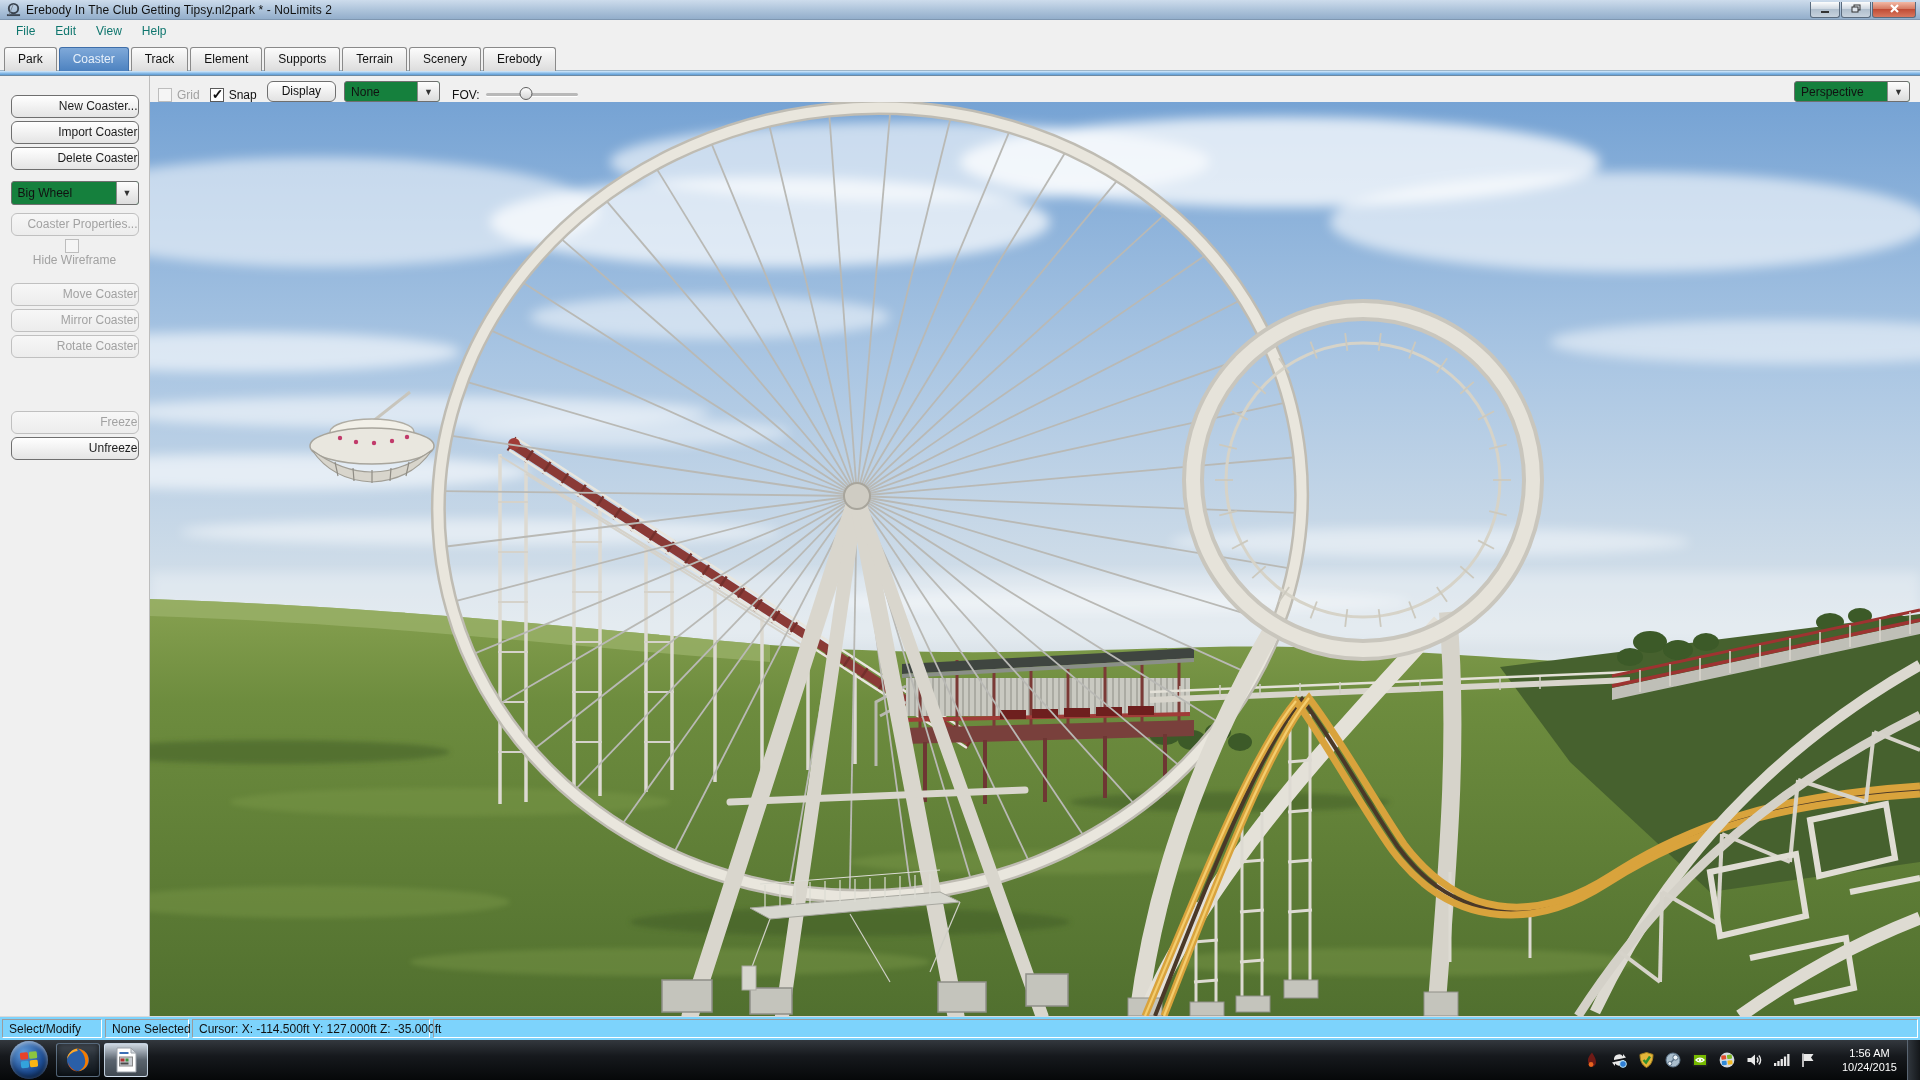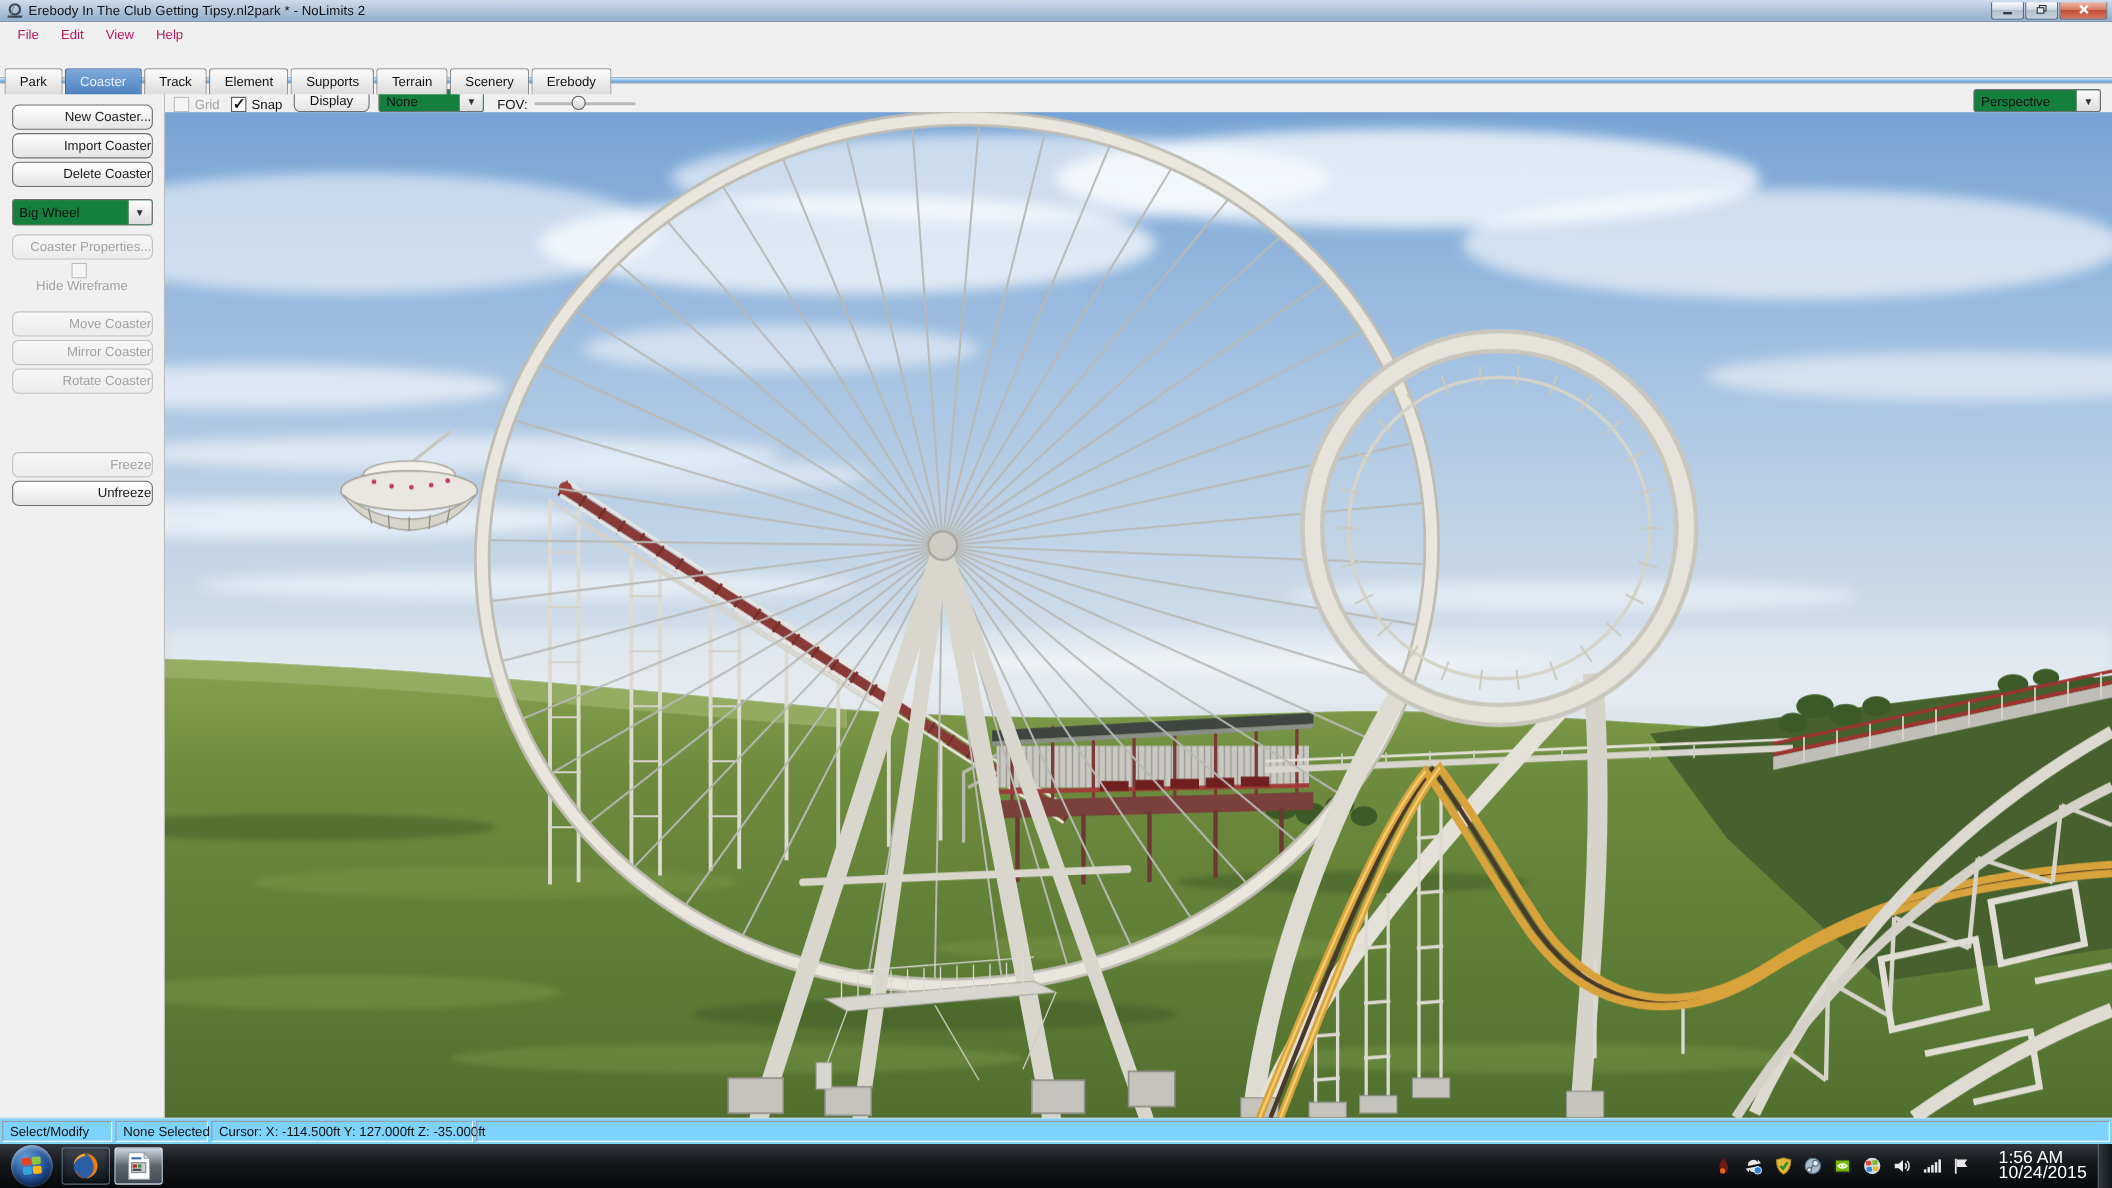--- a/index.html
+++ b/index.html
@@ -15,27 +15,27 @@
   .winbtns { margin-left:auto; display:flex; }
   .winbtn { width:30px; height:16px; border:1px solid #5a6b7e; border-top:none;
             display:flex; align-items:center; justify-content:center;
             background:linear-gradient(#fdfdfd,#cfd8e2 45%,#aebdcc 46%,#c7d2dd);
             border-radius:0 0 3px 3px; margin-left:1px; font-size:10px; color:#333; }
   .winbtn.close { width:44px; background:linear-gradient(#f3b8a4,#d67b63 45%,#bf4a33 46%,#d8775f); color:#fff; }
   .winbtn svg { display:block; }
 
   
   .menubar { height:22px; background:#f0f0f0; display:flex; align-items:center; padding-left:6px; }
-  .menuitem { font-size:12px; color:#be185d; padding:20px 10px; }
+  .menuitem { font-size:12px; color:#0f766e; padding:20px 10px; }
 
   
   .tabbar { height:28px; background:#f0f0f0; display:flex; align-items:flex-end; padding-left:4px; }
   .tab { font-size:12px; color:#111; border:1px solid #8a8a8a; border-bottom:none;
          border-radius:3px 3px 0 0; padding:4px 13px 5px; margin-right:2px;
-         background:linear-gradient(#fcfcfc,#dcdcdc); position:relative; top:16px; }
+         background:linear-gradient(#fcfcfc,#dcdcdc); position:relative; top:1px; }
   .tab.active { background:linear-gradient(#7fa9d9,#4d82c0); color:#e7f0fa; border-color:#3f6ea8; }
   .tabsep { height:6px; background:linear-gradient(#d7ebfb,#8fc0ea 50%,#5e9bd4);
             border-top:1px solid #9fb6c9; border-bottom:1px solid #6d8aa3; }
 
   
   .content { flex:1; display:flex; min-height:0; }
   .sidebar { width:150px; background:#f0f0f0; border-right:1px solid #bdbdbd; padding-top:19px; }
   .sbtn { display:block; width:128px; margin:0 auto 3px; height:23px; font-size:12px;
           text-align:right; line-height:21px; color:#1c1c1c;
           border:1px solid #6f6f6f; border-radius:6px;
@@ -94,21 +94,21 @@
          box-shadow:inset 0 2px 4px rgba(255,255,255,.55), inset 0 -3px 6px rgba(0,0,0,.5);
          display:flex; align-items:center; justify-content:center; }
   .tbbutton { width:44px; height:34px; border-radius:3px; margin-right:4px;
               display:flex; align-items:center; justify-content:center; }
   .tbbutton.pressed { background:linear-gradient(rgba(150,170,190,.25),rgba(20,30,40,.55));
                       border:1px solid rgba(140,170,200,.5); box-shadow:inset 0 0 6px rgba(0,0,0,.6); }
   .tbbutton.active { background:linear-gradient(rgba(235,245,255,.85),rgba(150,165,180,.55) 50%,rgba(120,135,150,.5));
                      border:1px solid rgba(220,235,250,.8); }
   .tray { margin-left:auto; display:flex; align-items:center; height:100%; }
   .trayicon { width:17px; height:17px; margin:0 5px; display:flex; align-items:center; justify-content:center; }
-  .clock { color:#fff; font-size:16px; line-height:14px; margin:0 10px 0 20px; }
+  .clock { color:#fff; font-size:11px; text-align:center; line-height:14px; margin:0 10px 0 20px; }
   .showdesk { width:13px; height:40px; border-left:1px solid #5a6673;
               background:linear-gradient(90deg,#30363d,#14171a); }
 </style>
 </head>
 <body>
 
 <div class="app">
 
   <div class="titlebar">
     <svg class="appicon" viewBox="0 0 16 16">

